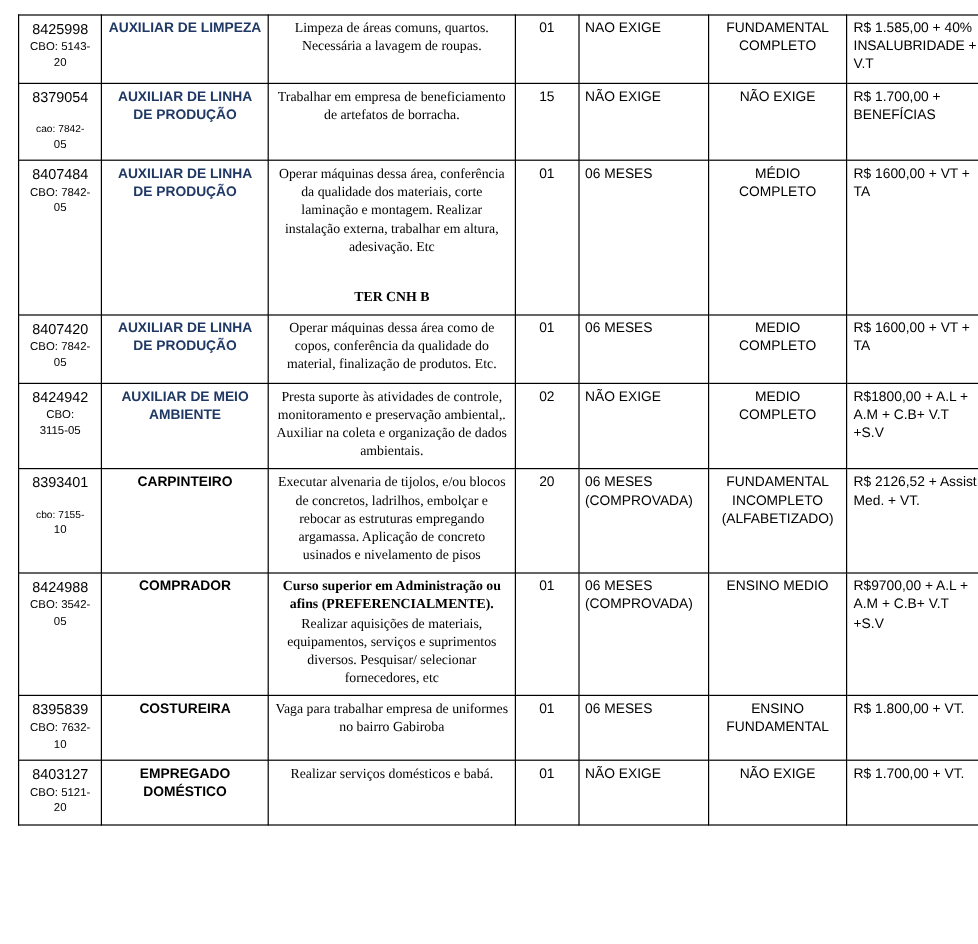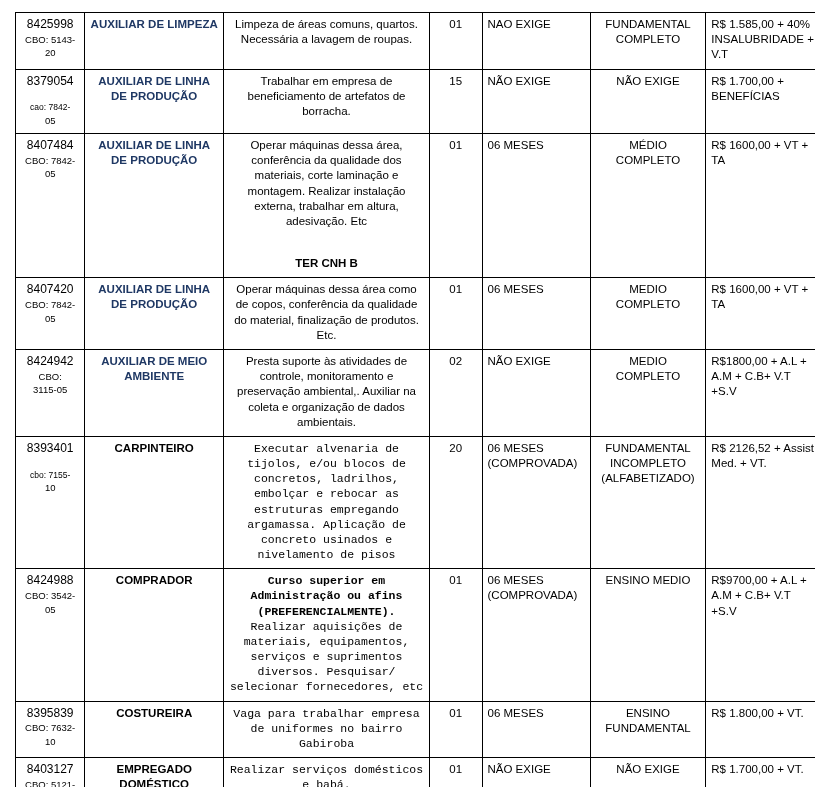--- a/index.html
+++ b/index.html
@@ -65,26 +65,26 @@
     font-weight: bold;
     color: #1f3864;
     font-size: 11.5px;
     padding-top: 5px;
   }
   .cell-title.black {
     color: #000000;
   }
   .cell-desc {
     text-align: center;
-    font-family: Liberation Sans, sans-serif;
+    font-family: Liberation Serif, serif;
     font-size: 12.5px;
     line-height: 1.3;
   }
   .cell-desc.sans {
-    font-family: Liberation Mono, monospace;
+    font-family: Liberation Serif, serif;
     font-size: 11.5px;
   }
   .cell-desc .strong-line {
     font-weight: bold;
     margin-top: 27px;
   }
   .cell-qty {
     text-align: center;
     font-size: 11.5px;
   }

